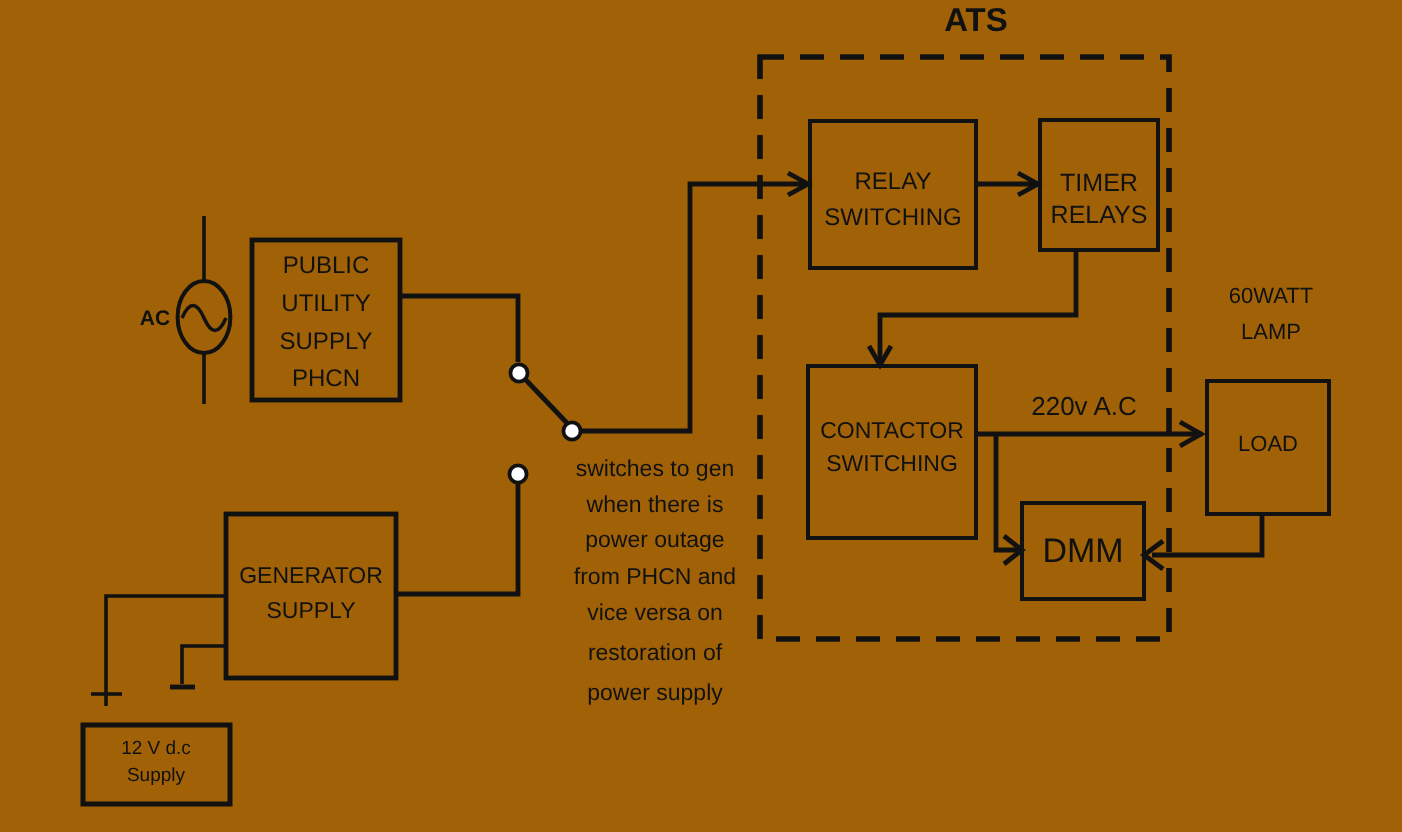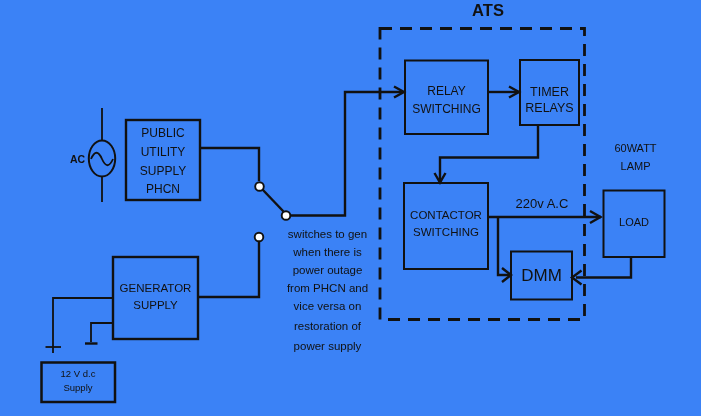--- a/index.html
+++ b/index.html
@@ -1,16 +1,16 @@
 <!DOCTYPE html>
 <html><head>
 <meta charset="utf-8">
 <style>
   html,body{margin:0;padding:0;background:#ffffff;}
-  .wrap{position:relative;width:701px;height:416px;background:#3b82f6;overflow:hidden;filter:blur(0.35px);}
+  .wrap{position:relative;width:701px;height:416px;background:#a16207;overflow:hidden;filter:blur(0.35px);}
   svg{position:absolute;left:0;top:0;}
   text{font-family:"Liberation Sans",sans-serif;fill:#111;}
 </style>
 </head>
 <body>
 <div class="wrap">
 <svg width="701" height="416" viewBox="0 0 701 416">
 
   <text x="488" y="15.5" font-size="16.5" font-weight="bold" text-anchor="middle">ATS</text>
 

